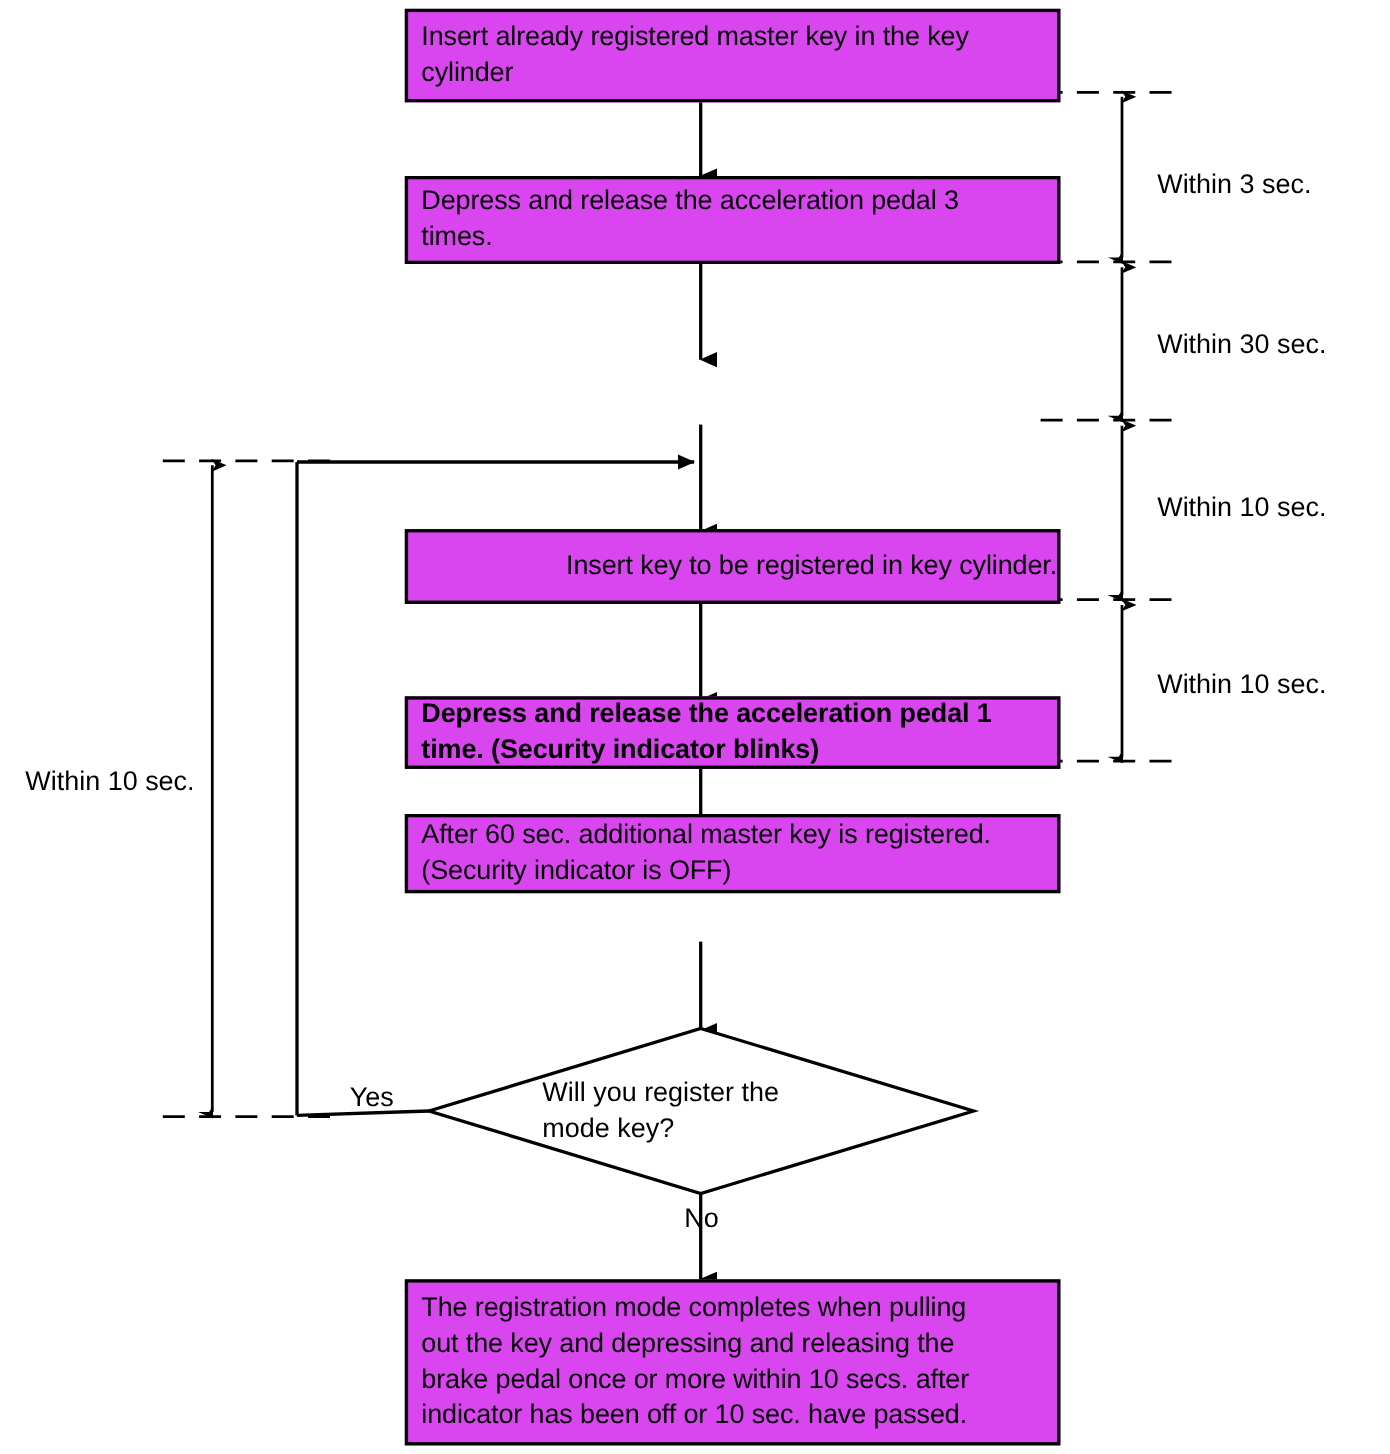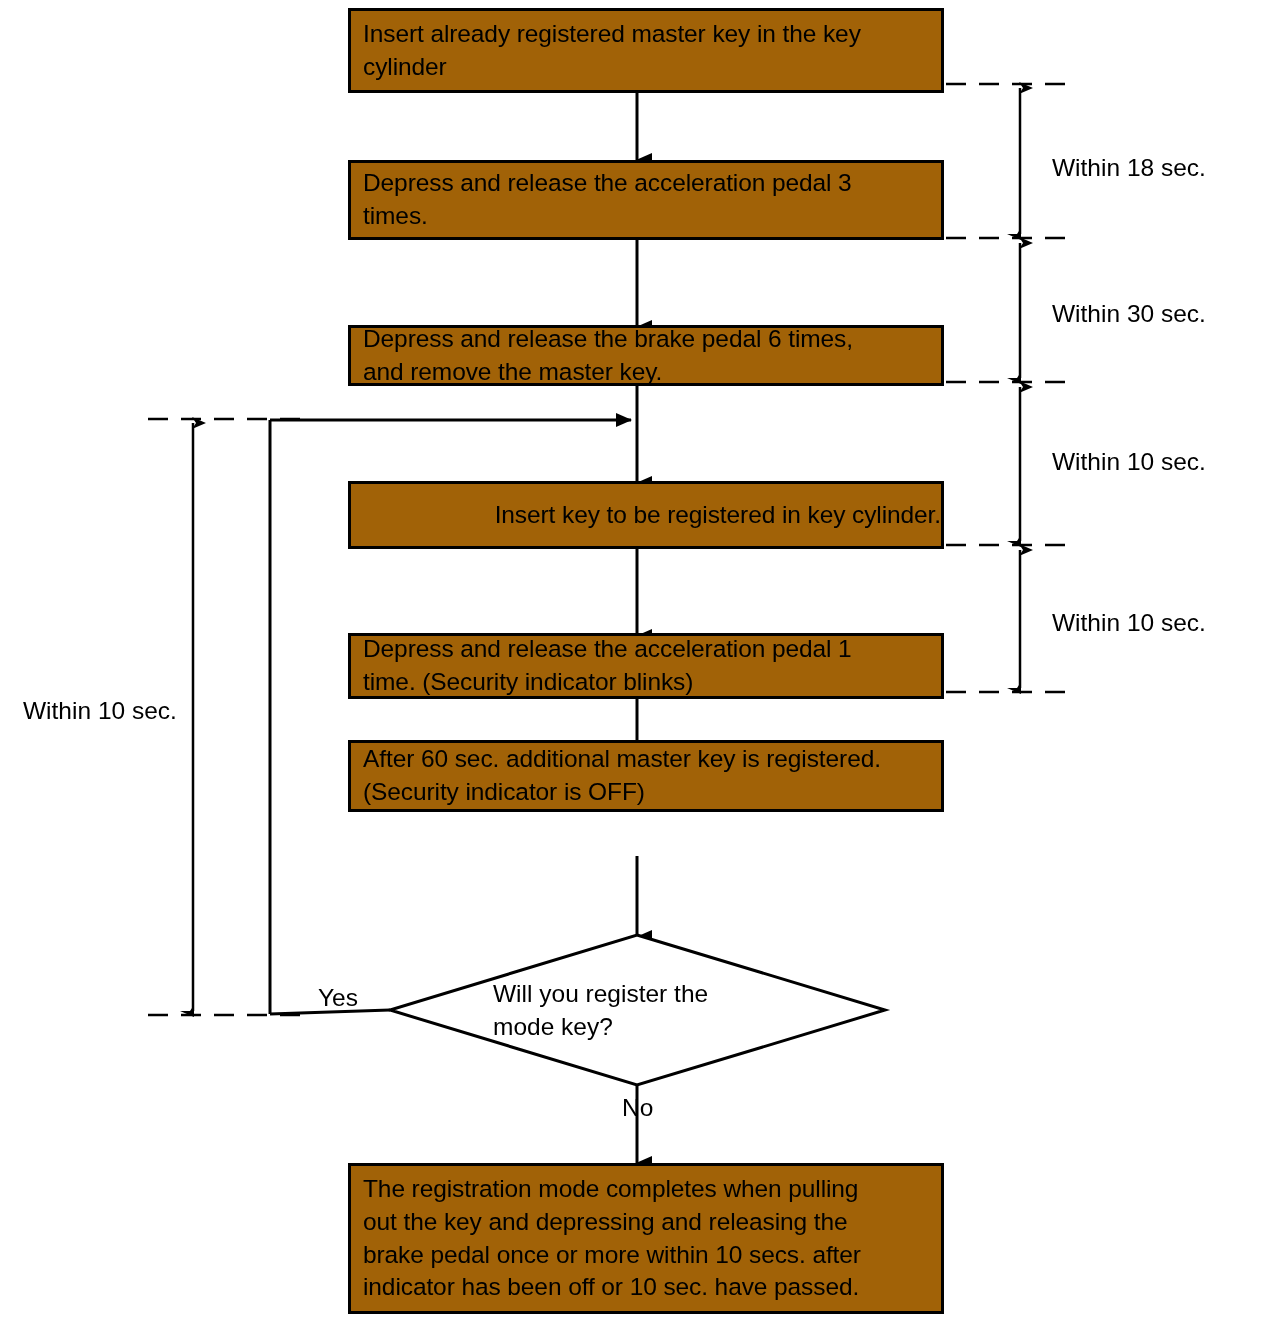--- a/index.html
+++ b/index.html
@@ -21,25 +21,26 @@
   .svg-layer {
     position: absolute;
     top: 0;
     left: 0;
     width: 1264px;
     height: 1322px;
   }
   .proc-box {
     position: absolute;
     border: 3px solid #000;
-    background: #a16207;
+    background: #d946ef;
     box-sizing: border-box;
     display: flex;
     flex-direction: column;
     justify-content: center;
+    margin-left: 20px;
   }
   .proc-text {
     font-size: 24.5px;
     line-height: 1.33;
     padding: 0 0 0 12px;
     white-space: pre-line;
     letter-spacing: -0.1px;
   }
   .diamond-text {
     position: absolute;
@@ -125,30 +126,26 @@
   <div class="proc-box" style="left:348px; top:8px; width:596px; height:85px;">
     <div class="proc-text">Insert already registered master key in the key
 cylinder</div>
   </div>
 
   <div class="proc-box" style="left:348px; top:160px; width:596px; height:80px;">
     <div class="proc-text">Depress and release the acceleration pedal 3
 times.</div>
   </div>
 
-  <div class="proc-box" style="left:348px; top:325px; width:596px; height:61px;">
-    <div class="proc-text">Depress and release the brake pedal 6 times,
-and remove the master key.</div>
-  </div>
 
   <div class="proc-box" style="left:348px; top:481px; width:596px; height:68px;text-align:right;">
     <div class="proc-text">Insert key to be registered in key cylinder.</div>
   </div>
 
-  <div class="proc-box" style="left:348px; top:633px; width:596px; height:66px;">
+  <div class="proc-box" style="left:348px; top:633px; width:596px; height:66px;font-weight:bold;">
     <div class="proc-text">Depress and release the acceleration pedal 1
 time. (Security indicator blinks)</div>
   </div>
 
   <div class="proc-box" style="left:348px; top:740px; width:596px; height:72px;">
     <div class="proc-text">After 60 sec. additional master key is registered.
 (Security indicator is OFF)</div>
   </div>
 
   <div class="proc-box" style="left:348px; top:1163px; width:596px; height:151px;">
@@ -158,21 +155,21 @@
 indicator has been off or 10 sec. have passed.</div>
   </div>
 
   <div class="diamond-text" style="left:493px; top:978px; width:290px;">Will you register the
 mode key?</div>
 
   <div class="branch-label" style="left:318px; top:983px;">Yes</div>
 
   <div class="branch-label" style="left:622px; top:1093px;">No</div>
 
-  <div class="annot" style="left:1052px; top:153px;">Within 18 sec.</div>
+  <div class="annot" style="left:1052px; top:153px;">Within 3 sec.</div>
 
   <div class="annot" style="left:1052px; top:299px;">Within 30 sec.</div>
 
   <div class="annot" style="left:1052px; top:447px;">Within 10 sec.</div>
 
   <div class="annot" style="left:1052px; top:608px;">Within 10 sec.</div>
 
   <div class="annot" style="left:23px; top:696px;">Within 10 sec.</div>
 
 </div>

